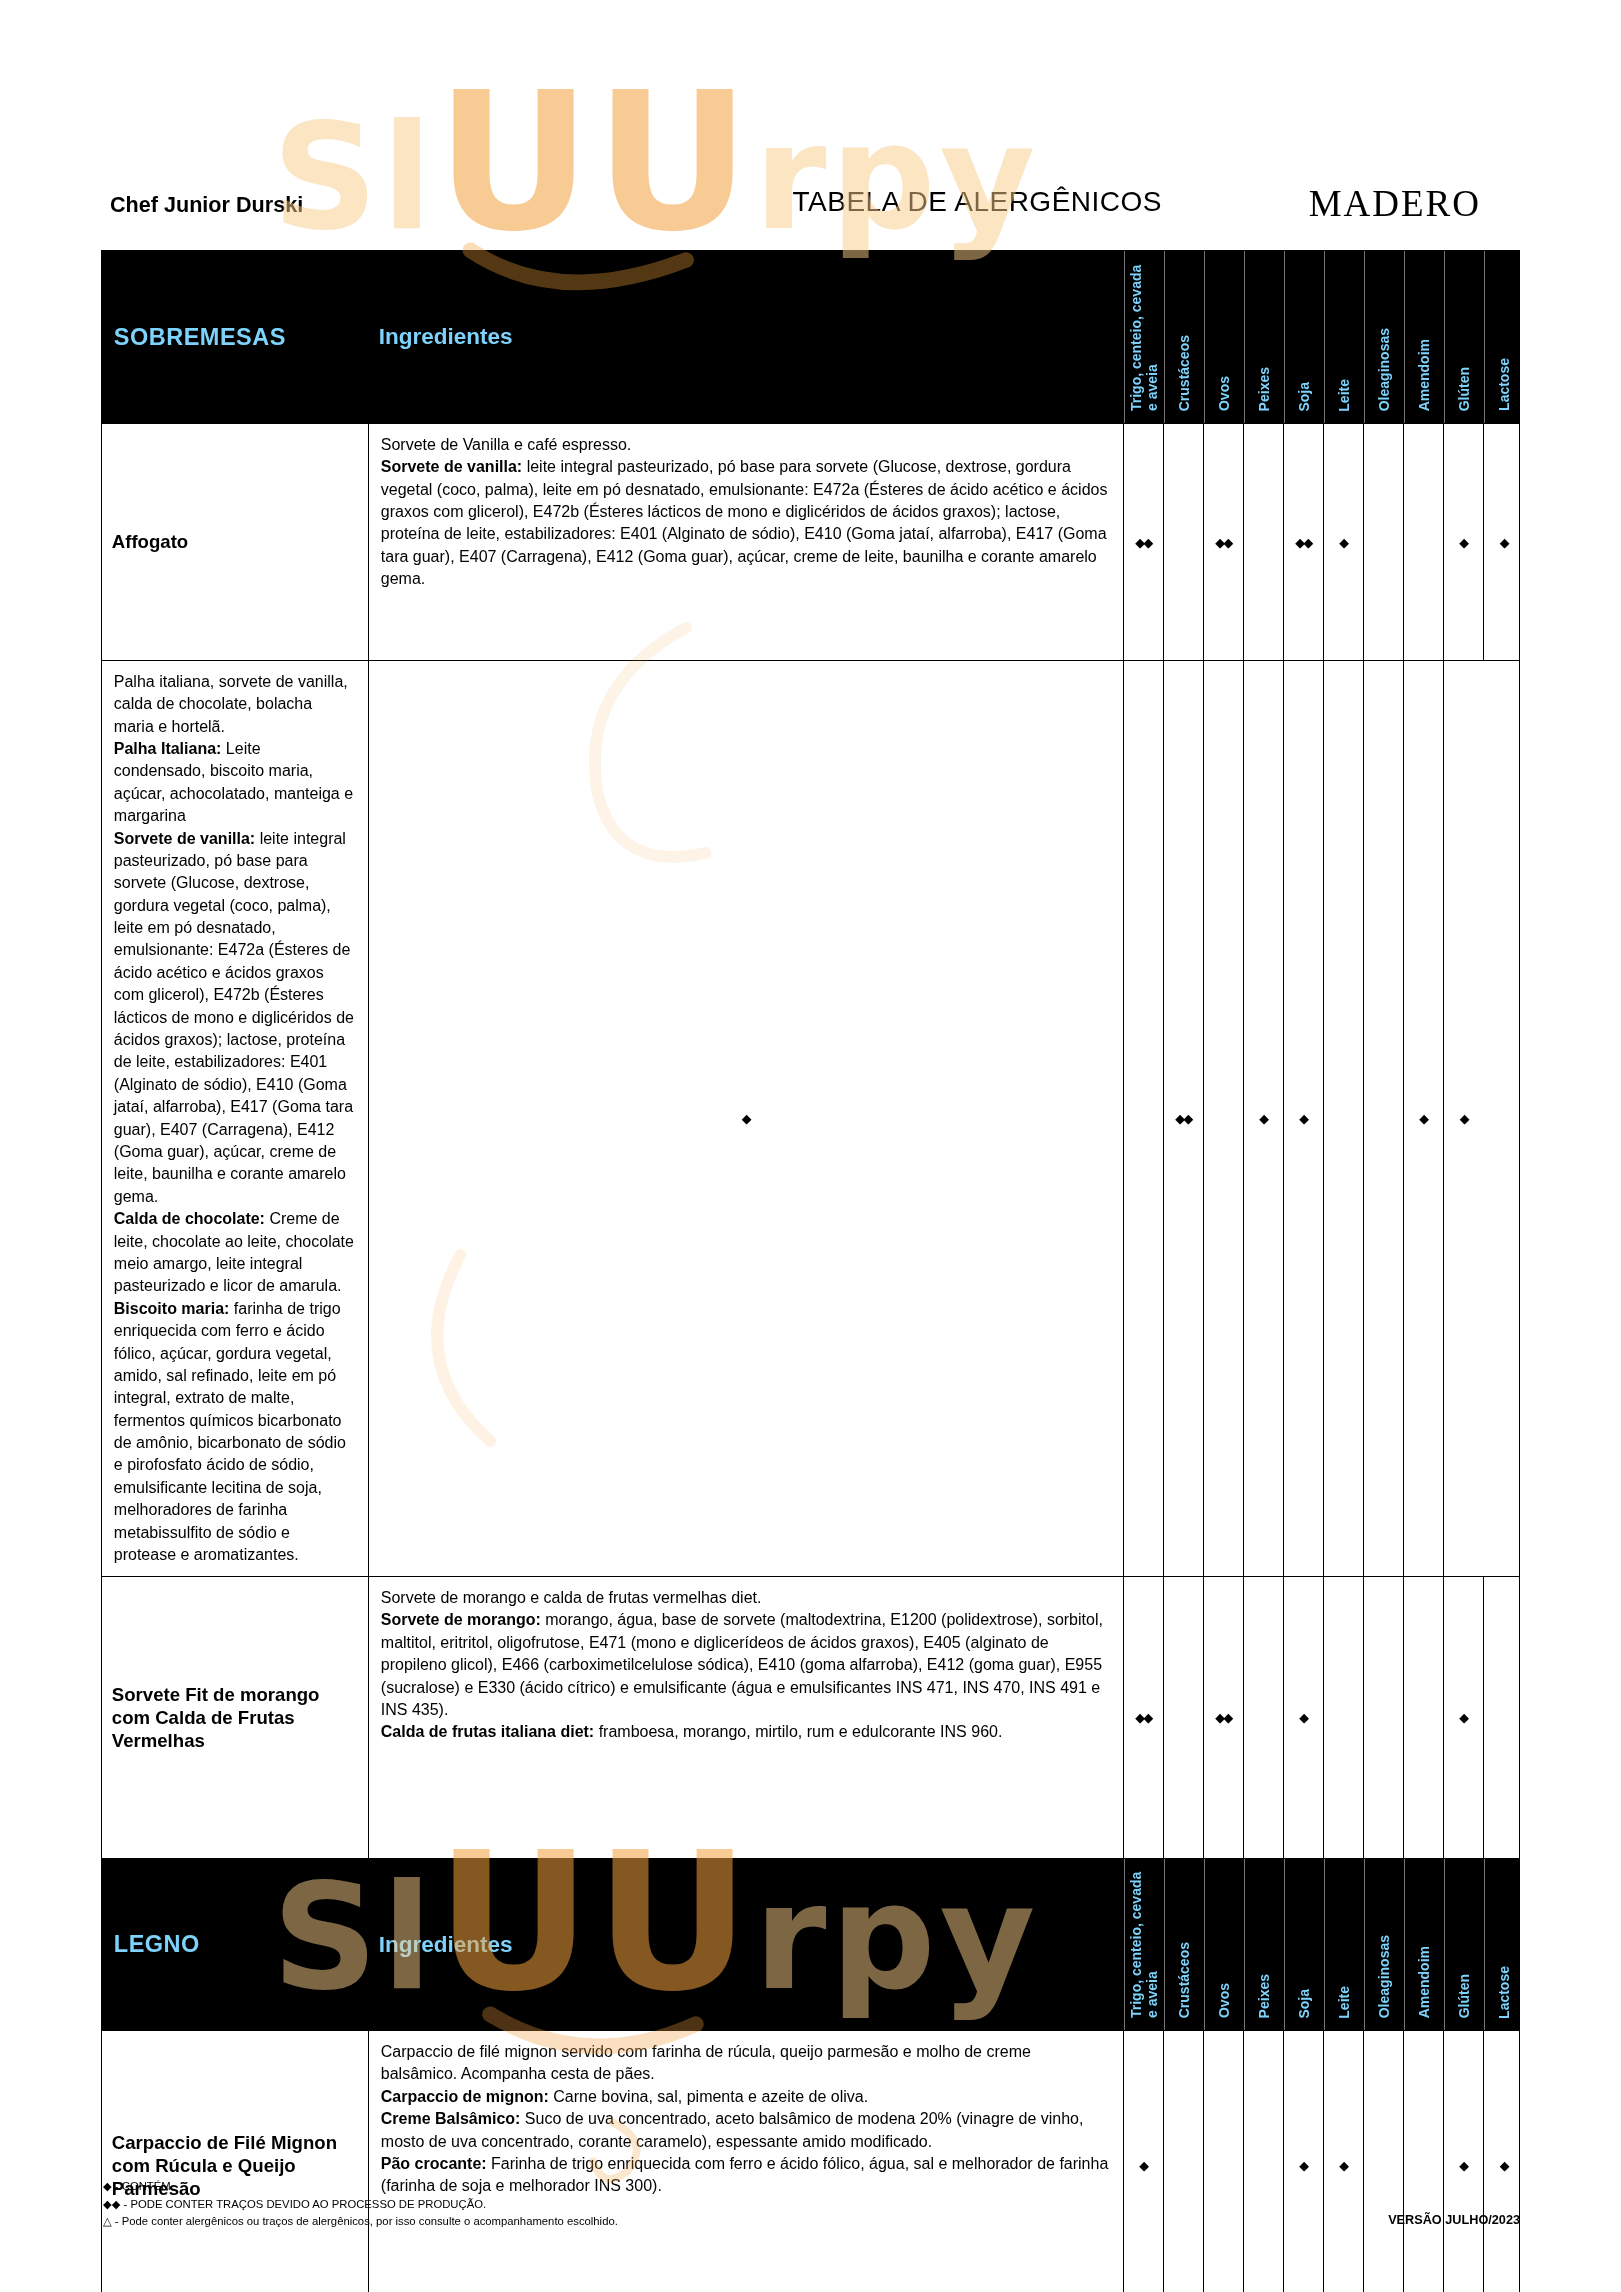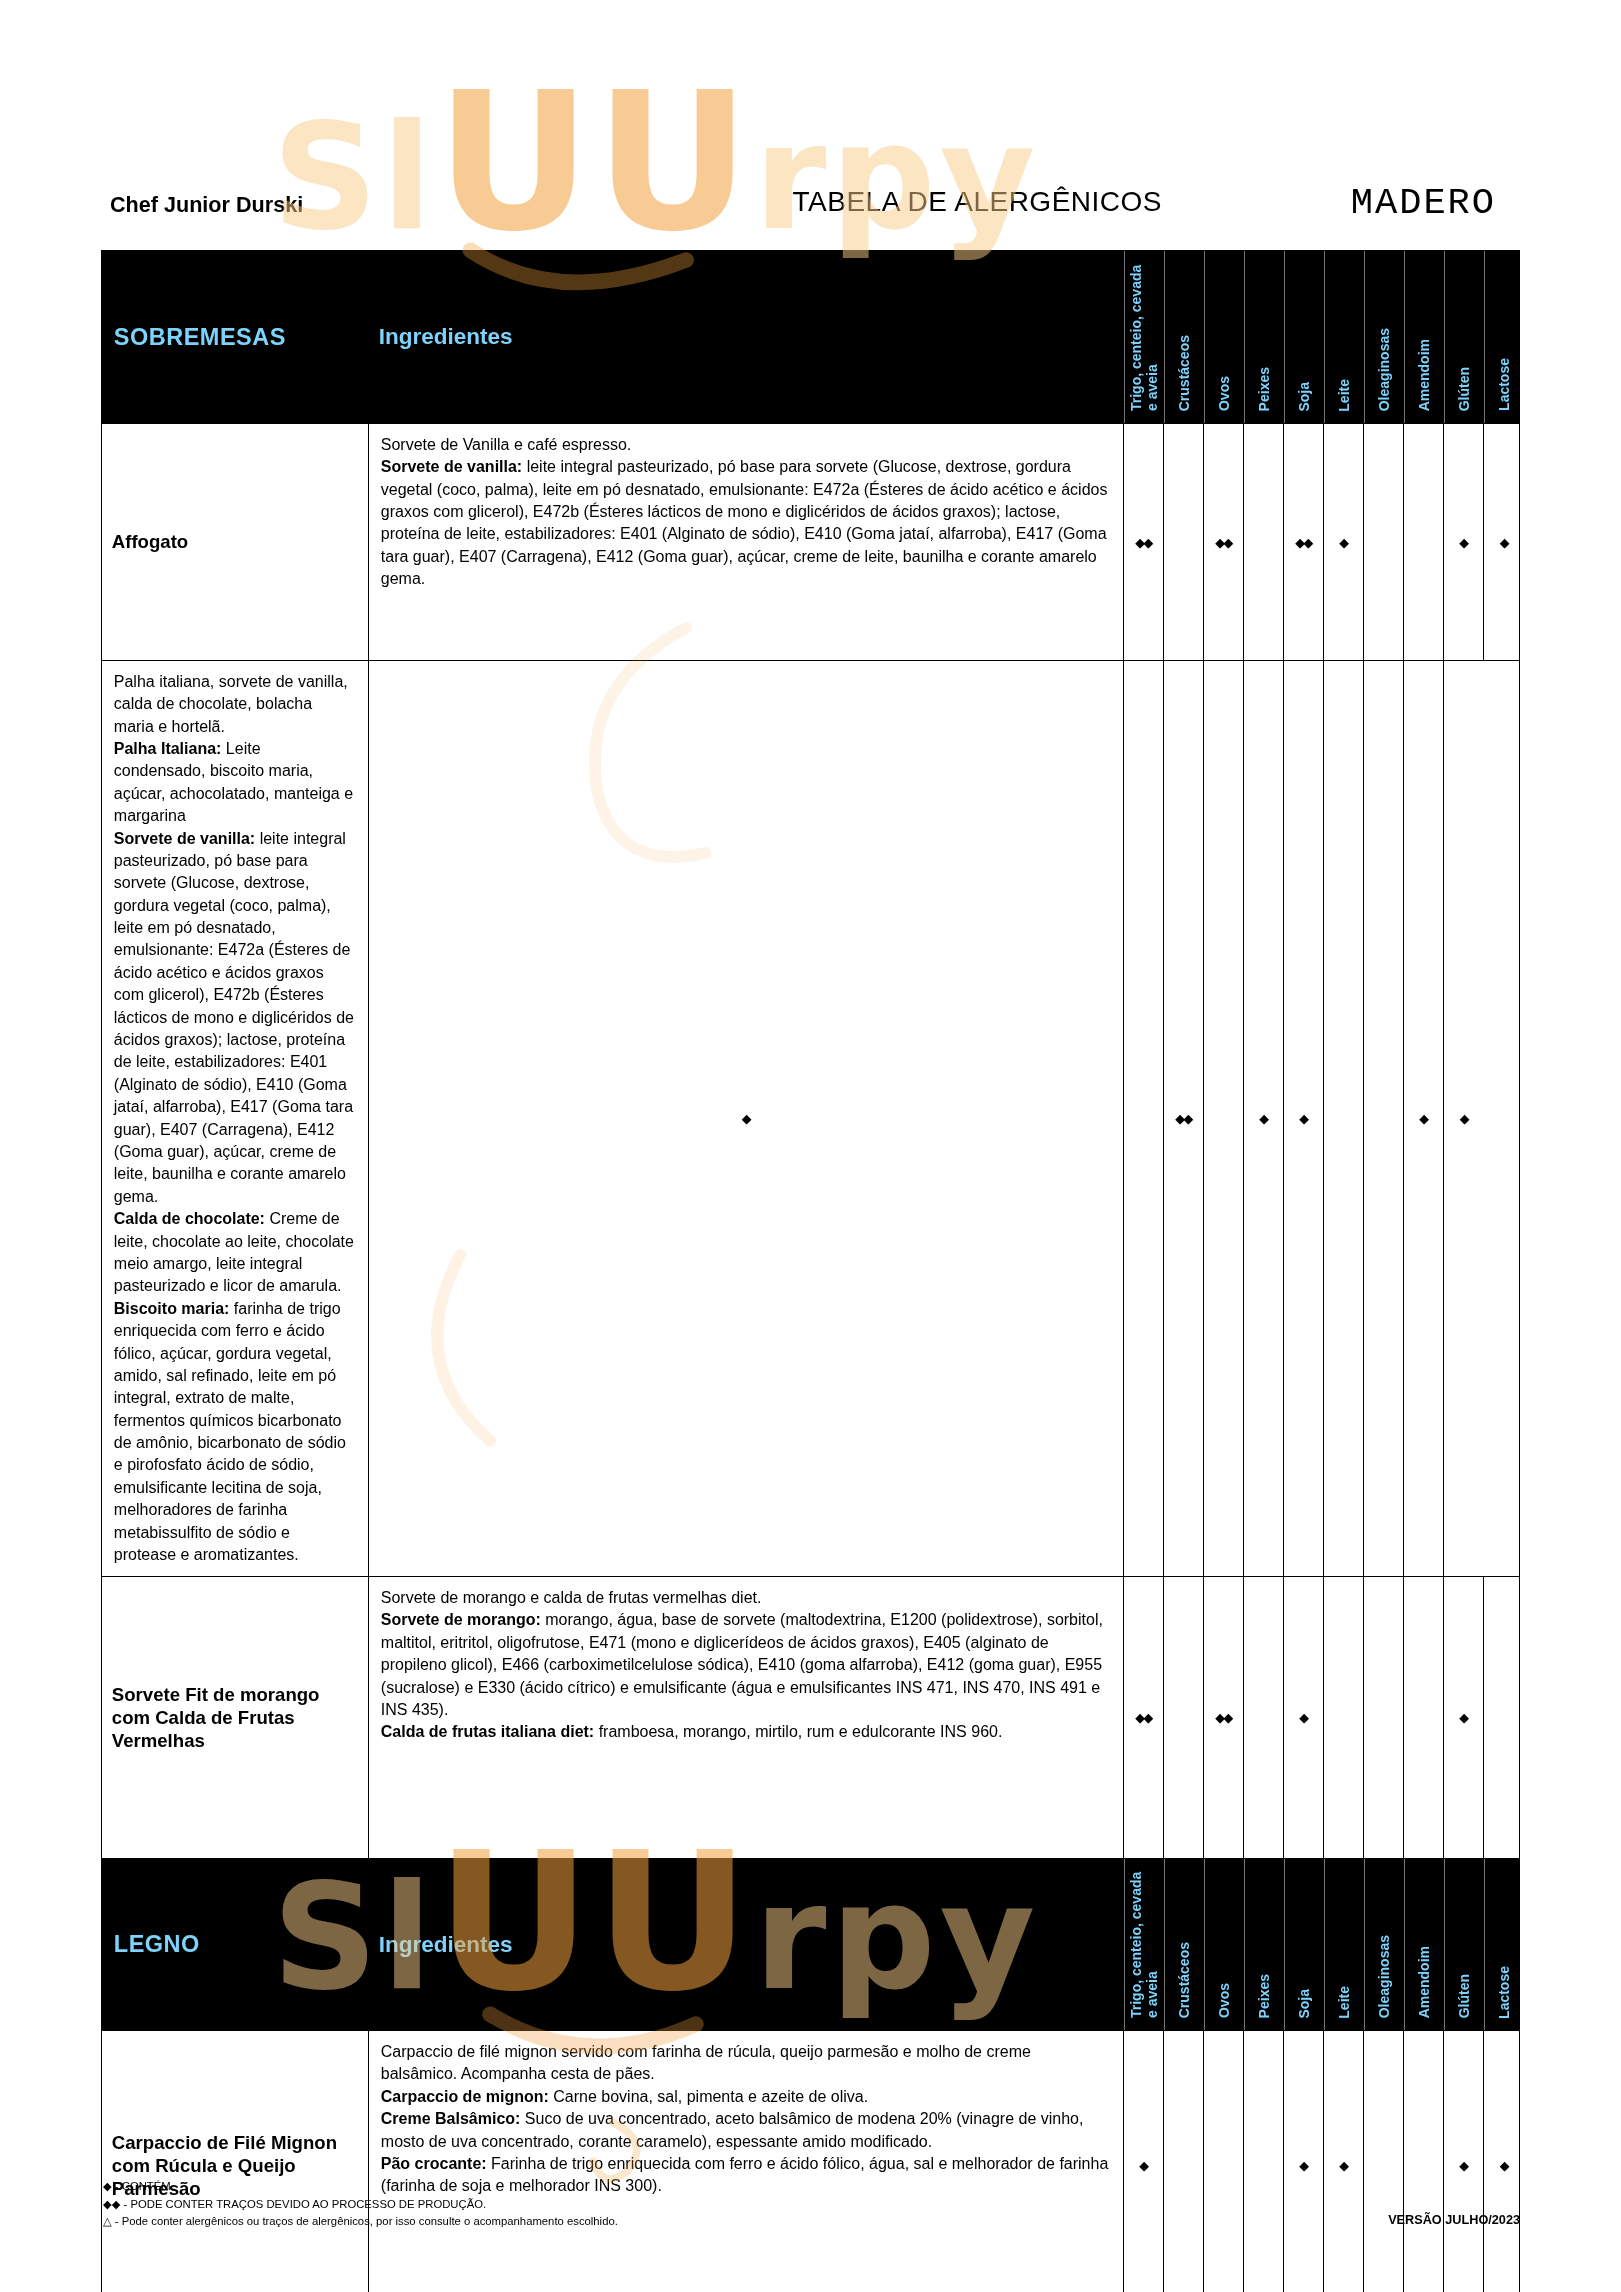--- a/index.html
+++ b/index.html
@@ -5,21 +5,21 @@
   * { margin:0; padding:0; box-sizing:border-box; }
   html,body { background:#ffffff; }
   body {
     width:1621px; height:2293px; position:relative; overflow:hidden;
     font-family:"Liberation Sans", sans-serif; color:#000;
   }
   
   .chef   { position:absolute; left:110px; top:192px; font-size:21.6px; font-weight:bold; }
   .title  { position:absolute; left:584px; top:186px; width:578px; text-align:right;
             font-size:28px; font-weight:normal; letter-spacing:0.5px; }
-  .brand  { position:absolute; right:125px; top:182px; font-family:Liberation Mono, monospace;
+  .brand  { position:absolute; right:140px; top:182px; font-family:Liberation Serif, serif;
             font-size:37px; letter-spacing:2px; }
   
   .table { position:absolute; left:101px; top:250px; width:1419px; border:1px solid #000; background:transparent; }
   .thead, .trow { display:grid; grid-template-columns:267px 755px repeat(10, 40px); }
   .thead { background:#000; color:#7dd3fc; height:172px; border-top:1px solid #000; }
   .table > .thead:first-child { border-top:none; }
   .th-name { display:flex; align-items:center; padding-left:11.8px; font-size:23.5px; font-weight:bold; letter-spacing:0.5px; }
   .th-ing  { display:flex; align-items:center; padding-left:9.8px; font-size:22.5px; font-weight:bold; }
   .th-col  { display:flex; align-items:flex-end; justify-content:center; padding-bottom:11.8px;
              border-left:1px solid rgba(255,255,255,0.45); }

